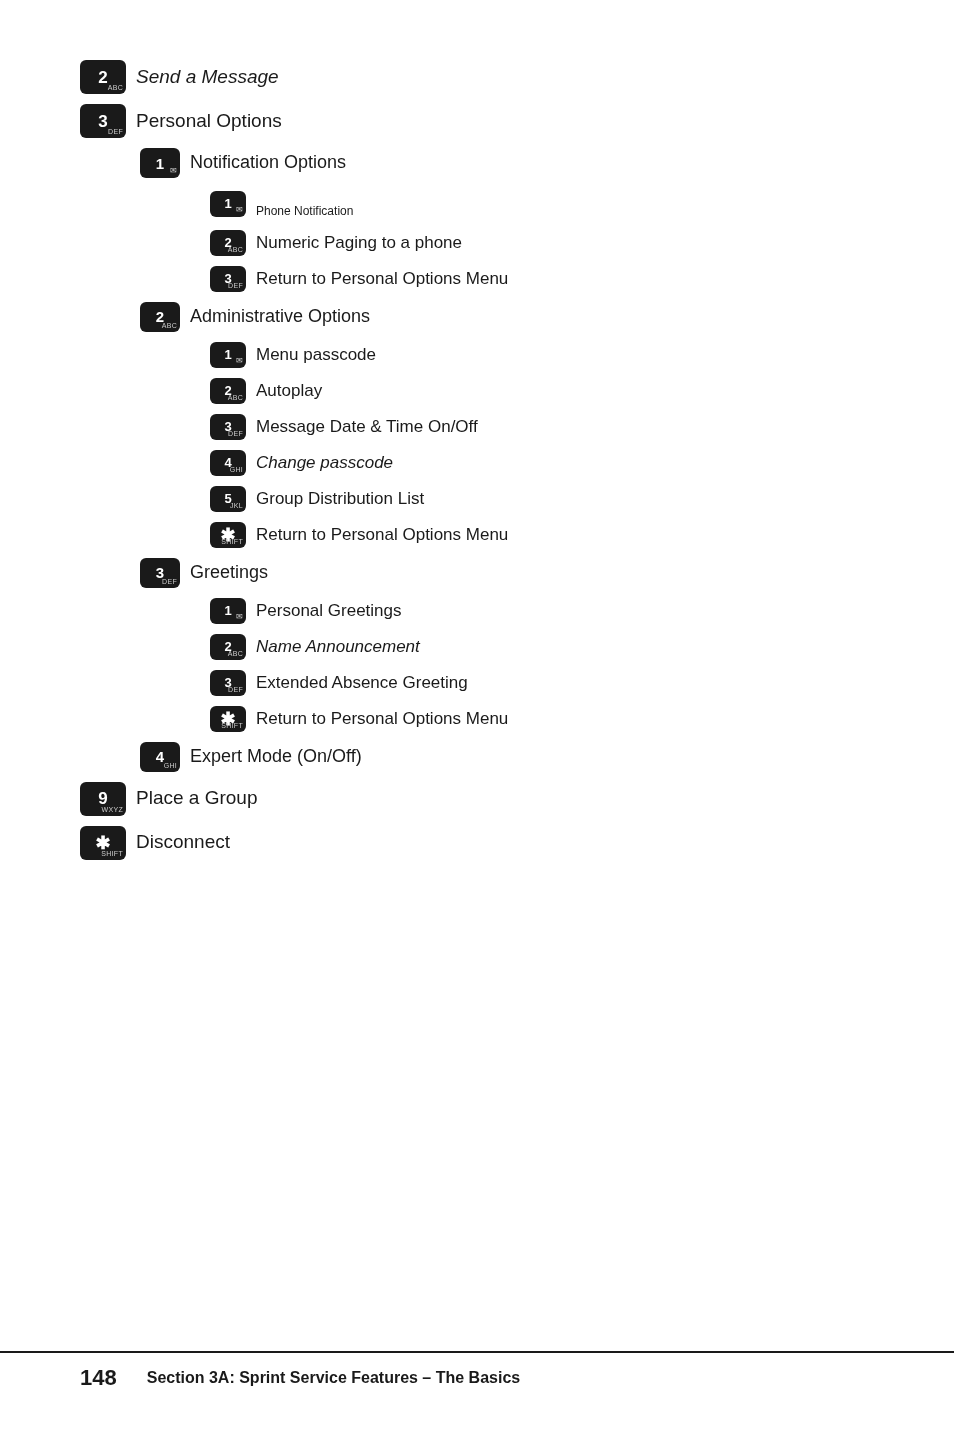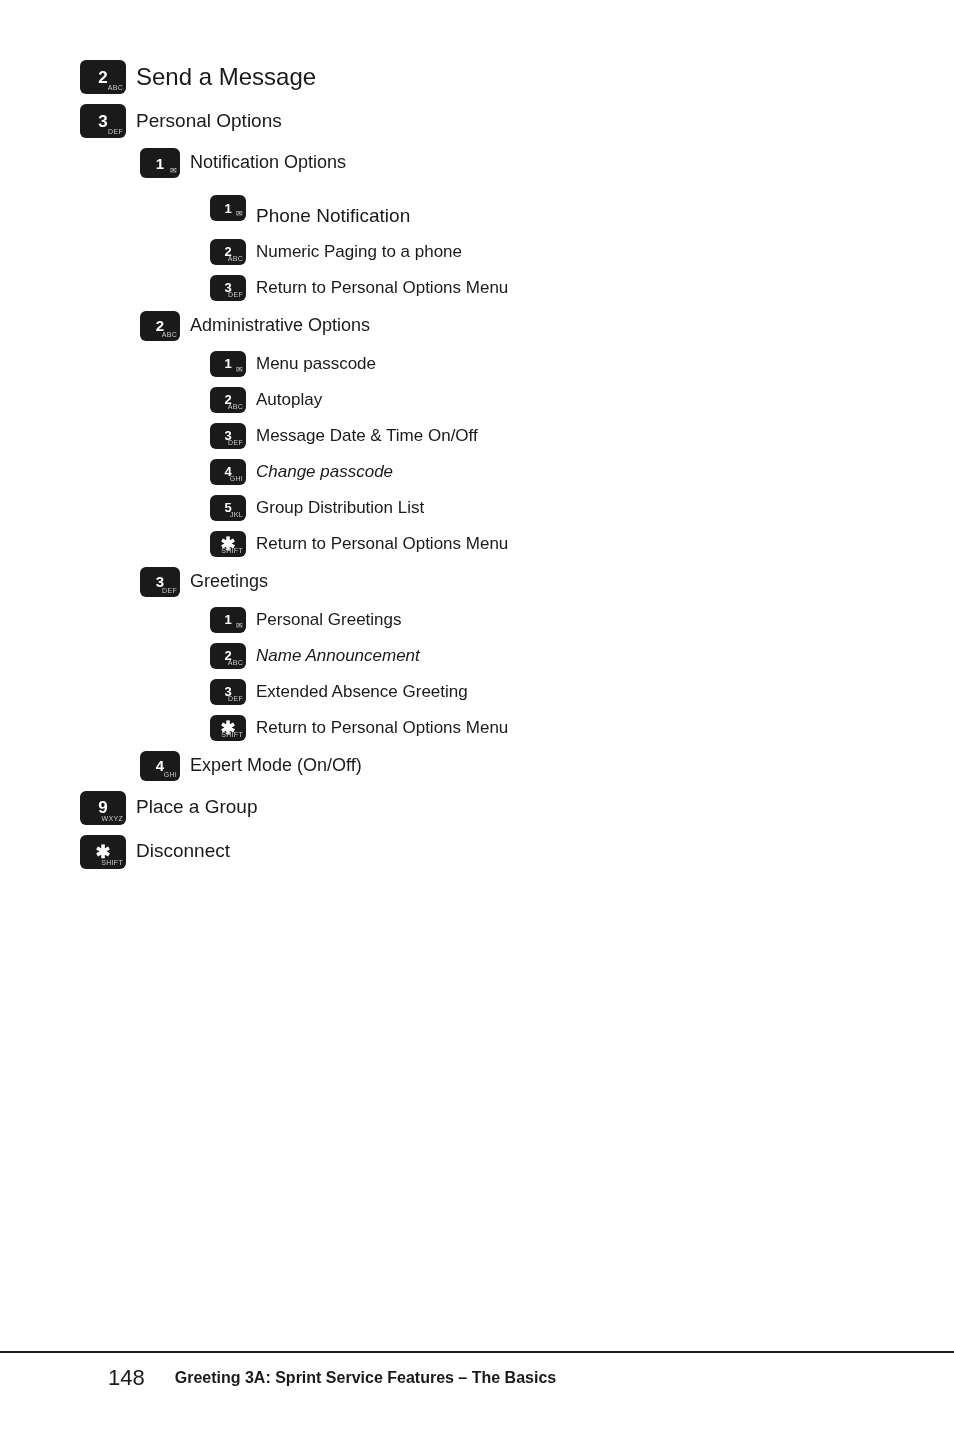--- a/index.html
+++ b/index.html
@@ -85,64 +85,63 @@
       left: 0;
       right: 0;
       display: flex;
       align-items: center;
       padding: 0 80px;
       border-top: 2px solid #1a1a1a;
     }
 
     .footer-page-num {
       font-size: 22px;
-      font-weight: 400;
+      font-weight: 700;
       margin-right: 30px;
       padding-top: 12px;
-      margin-left: 28px;
     }
 
     .footer-section-title {
       font-size: 16px;
       font-weight: 700;
       padding-top: 12px;
     }
   </style>
 </head>
 <body>
 
 <div class="page-content">
   <div id="menu-container">
       <div class="menu-item" style="margin-left: 0px;">
         <div class="key-badge size-lg">
           <span class="main-num">2</span>
           <span class="sub-label">ABC</span>
         </div>
-        <span class="item-text" style="font-size: 24px;">Send a Message</span>
+        <span class="item-text" style="font-size: 19px; font-style: italic;">Send a Message</span>
       </div>
       <div class="menu-item" style="margin-left: 0px;">
         <div class="key-badge size-lg">
           <span class="main-num">3</span>
           <span class="sub-label">DEF</span>
         </div>
         <span class="item-text" style="font-size: 19px;">Personal Options</span>
       </div>
       <div class="menu-item" style="margin-left: 60px;">
         <div class="key-badge size-md">
           <span class="main-num">1</span>
           <span class="sub-label" style="font-size: 8px;">✉</span>
         </div>
         <span class="item-text" style="font-size: 18px;">Notification Options</span>
       </div>
       <div class="menu-item" style="margin-left: 130px;">
         <div class="key-badge size-sm">
           <span class="main-num">1</span>
           <span class="sub-label" style="font-size: 8px;">✉</span>
         </div>
-        <span class="item-text" style="font-size: 19px; margin-top: 16px;">Phone Notification</span>
+        <span class="item-text" style="font-size: 12px; margin-top: 16px;">Phone Notification</span>
       </div>
       <div class="menu-item" style="margin-left: 130px;">
         <div class="key-badge size-sm">
           <span class="main-num">2</span>
           <span class="sub-label">ABC</span>
         </div>
         <span class="item-text" style="font-size: 17px; text-align: center;">Numeric Paging to a phone</span>
       </div>
       <div class="menu-item" style="margin-left: 130px;">
         <div class="key-badge size-sm">
@@ -254,14 +253,14 @@
           <span class="star-sym">✱</span>
           <span class="sub-label">SHIFT</span>
         </div>
         <span class="item-text" style="font-size: 19px;">Disconnect</span>
       </div>
     </div>
 </div>
 
 <div class="page-footer">
   <span class="footer-page-num">148</span>
-  <span class="footer-section-title">Greeting 3A: Sprint Service Features – The Basics</span>
+  <span class="footer-section-title">Section 3A: Sprint Service Features – The Basics</span>
 </div>
 
 </body></html>

